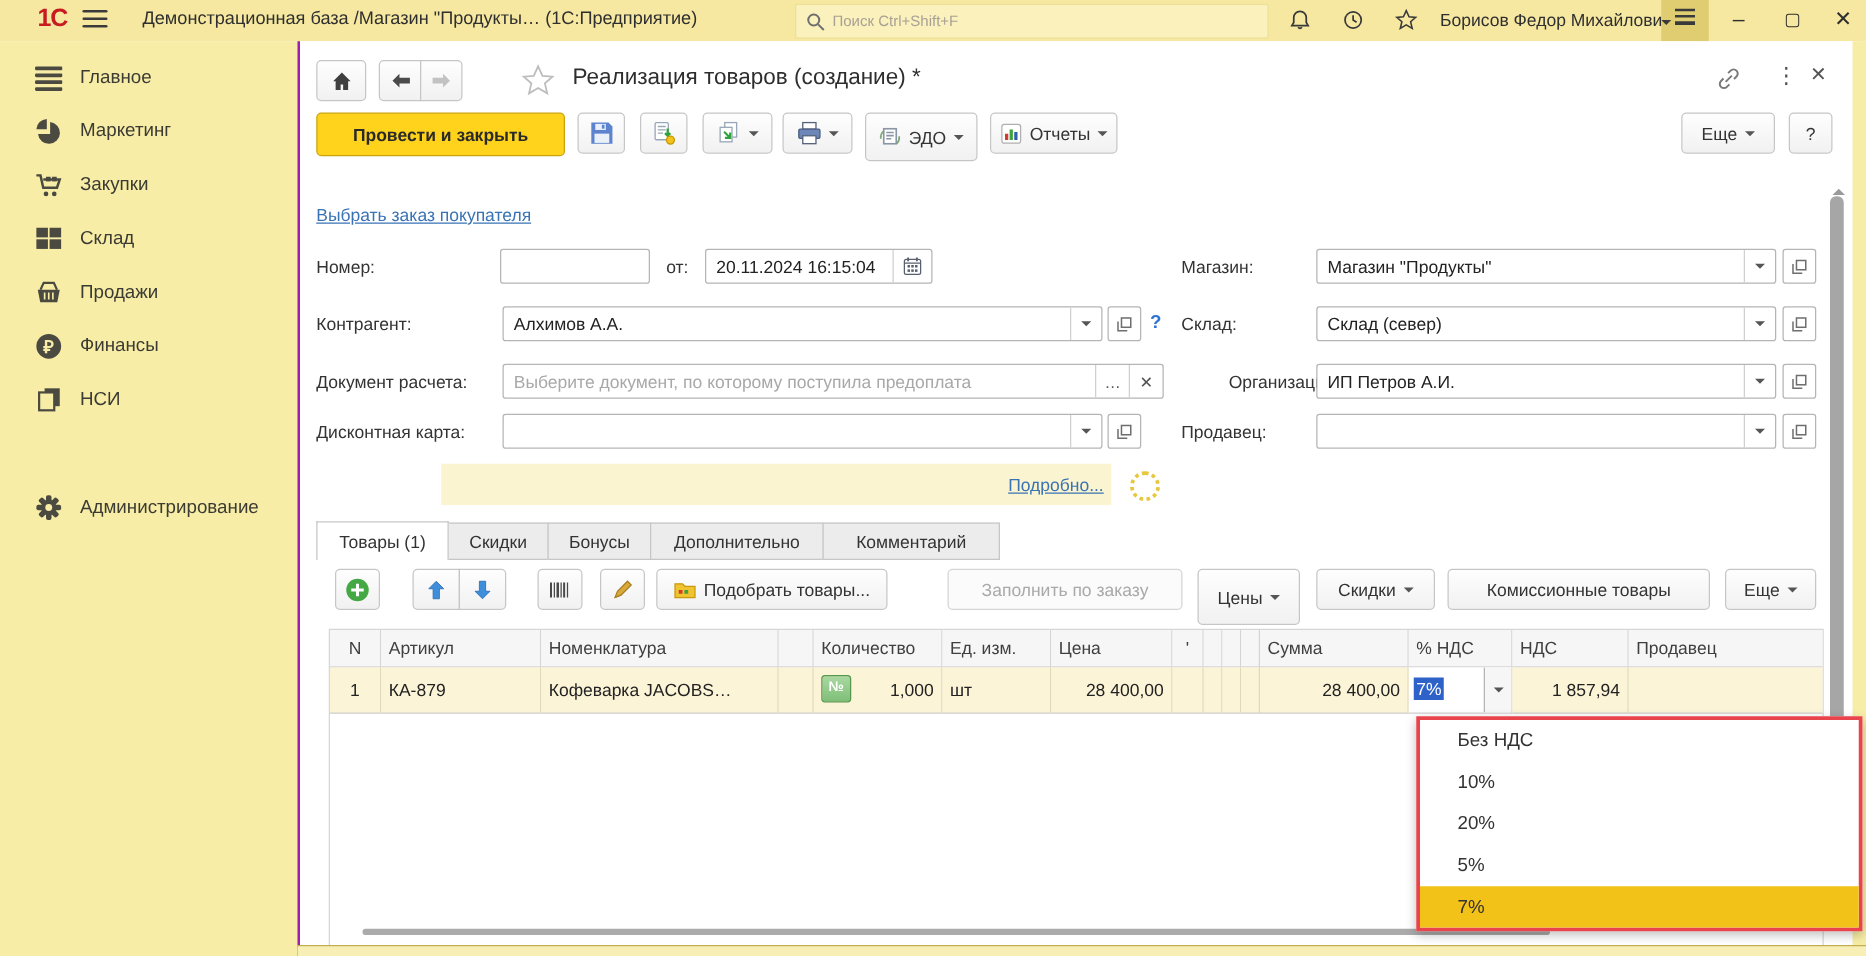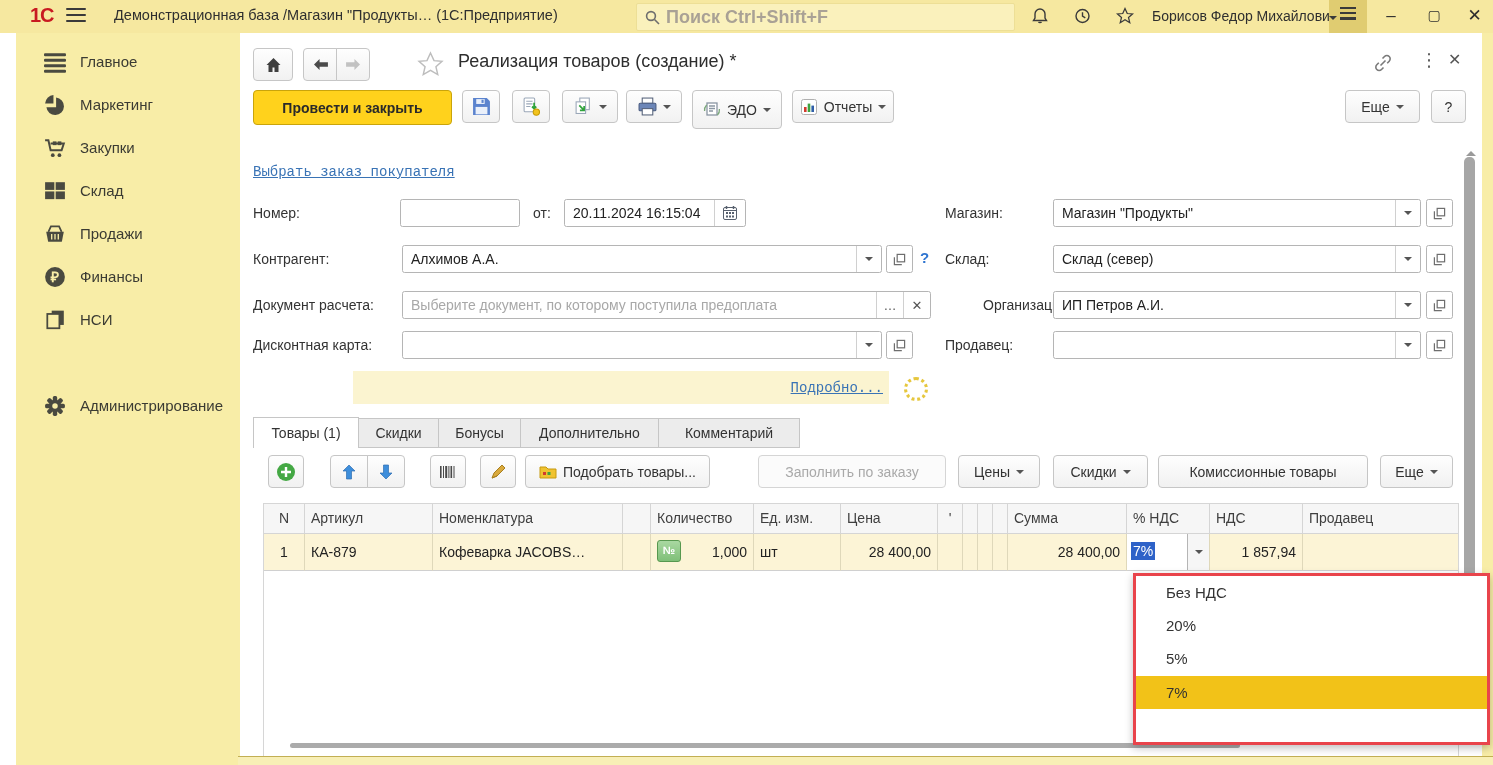--- a/index.html
+++ b/index.html
@@ -7,48 +7,48 @@
        font-family:"Liberation Sans",sans-serif;color:#333;font-size:14px;}
   .abs{position:absolute;}
   
   #titlebar{position:absolute;left:0;top:0;width:1493px;height:33px;background:var(--titlebar_bg,#F6E8A0);}
   #titlebar .logo{position:absolute;left:30px;top:4px;font-size:20px;font-weight:800;color:#C81A21;letter-spacing:-1px;cursor:pointer;}
   .tb-burger{position:absolute;left:66px;top:8px;width:20px;height:16px;cursor:pointer;}
   .tb-burger i{display:block;height:2.4px;background:#3A3A3A;margin:0 0 3.4px 0;border-radius:1px;}
   .app-title{position:absolute;left:114px;top:7px;font-size:14.5px;color:#2F2F2F;white-space:nowrap;}
   #search{position:absolute;left:636px;top:3px;width:377px;height:26px;background:#FAF1BC;border:1px solid #EDDf96;border-radius:2px;display:flex;align-items:center;cursor:text;}
   #search svg{margin:0 6px 0 8px;}
-  #search .ph{color:#A9A195;font-size:18px;font-weight:bold;}
+  #search .ph{color:#A9A195;font-size:12px;}
   .tb-ic{position:absolute;top:6px;width:22px;height:22px;cursor:pointer;}
   .user{position:absolute;left:1152px;top:8px;font-size:14px;color:#2F2F2F;cursor:pointer;white-space:nowrap;}
   .menu-btn{position:absolute;left:1329px;top:0;width:38px;height:33px;background:#E0CC71;cursor:pointer;}
   .menu-btn i{display:block;width:16px;height:2.2px;background:#3A3A3A;margin:3px auto 0;}
   .menu-btn .mcaret{width:0;height:0;border:4px solid transparent;border-top-color:#3A3A3A;background:none;margin:4px auto 0;}
   .win-btn{position:absolute;top:0;height:33px;text-align:center;line-height:31px;font-size:17px;color:#2F2F2F;cursor:pointer;}
   
-  #sidebar{position:absolute;left:16px;top:33px;width:238px;height:732px;background:var(--sidebar_bg,#F8EDA7);border-right:2px solid #737373;}
+  #sidebar{position:absolute;left:0;top:33px;width:238px;height:732px;background:var(--sidebar_bg,#F8EDA7);border-right:2px solid #a21caf;}
   .side-item{position:absolute;left:0;width:238px;height:43px;display:flex;align-items:center;cursor:pointer;}
   .side-item .sic{width:22px;height:22px;margin:0 14px 0 28px;flex:none;}
   .side-item .slbl{font-size:15px;color:#3B3B33;white-space:nowrap;}
   
   #main{position:absolute;left:240px;top:33px;width:1242px;height:732px;background:#fff;}
   .btn{box-sizing:border-box;background:linear-gradient(#FEFEFE,#F1F1F1);border:1px solid #C6C6C6;border-radius:4px;
        display:flex;align-items:center;justify-content:center;cursor:pointer;font-size:14px;color:#333;gap:6px;}
   .caret{width:0;height:0;border:4px solid transparent;border-top-color:#555;margin-top:4px;}
   .page-title{font-size:18px;color:#2E2E2E;white-space:nowrap;}
   .yellow-btn{background:var(--post_button,#FFD21C);border:1px solid #C9A40B;border-radius:4px;font-weight:700;color:#2A2A2A;
        display:flex;align-items:center;justify-content:center;cursor:pointer;font-size:14px;}
   .lbl{font-size:14px;color:#333;line-height:28px;white-space:nowrap;}
   .grp{box-sizing:border-box;border:1px solid #B5B5B5;border-radius:2.5px;background:#fff;display:flex;align-items:stretch;height:28px;}
   .grp .val{flex:1;padding:0 8px;line-height:26px;font-size:14px;color:#222;white-space:nowrap;overflow:hidden;}
   .grp .ph{color:#A8A8A8;}
   .grp .gbtn{width:24px;border-left:1px solid #D0D0D0;display:flex;align-items:center;justify-content:center;cursor:pointer;flex:none;color:#555;font-size:13px;}
   .sqbtn{box-sizing:border-box;width:27px;height:28px;border:1px solid #B5B5B5;border-radius:2.5px;background:#fff;
        display:flex;align-items:center;justify-content:center;cursor:pointer;}
-  .link{color:#3973B5;text-decoration:underline;cursor:pointer;font-size:14px;white-space:nowrap;font-family:Liberation Mono, monospace;}
+  .link{color:#3973B5;text-decoration:underline;cursor:pointer;font-size:14px;white-space:nowrap;}
   
   .tab{box-sizing:border-box;position:absolute;border:1px solid #C6C6C6;background:#ECECEC;text-align:center;
        font-size:14px;color:#333;line-height:28px;cursor:pointer;}
   .tab.active{background:#fff;border-bottom:none;line-height:30px;z-index:2;}
   
   #tbl{position:absolute;left:23px;top:470px;width:1196px;height:270px;border:1px solid #D6D6D6;box-sizing:border-box;background:#fff;}
   .trow{display:flex;}
   .hcell{box-sizing:border-box;background:#F6F6F6;border-right:1px solid #D5D5D5;border-bottom:1px solid #D5D5D5;
         height:30px;line-height:29px;font-size:14px;color:#3F3F3F;padding:0 6px;white-space:nowrap;overflow:hidden;}
   .dcell{box-sizing:border-box;background:var(--row_yellow,#FCF4D6);border-right:1px solid #DFD8BA;border-bottom:1px solid #D0D0D0;
@@ -464,21 +464,21 @@
       <svg width="18" height="16" viewBox="0 0 18 16">
           <path d="M1 3h6l2 2h8v9H1z" fill="#F0C330" stroke="#C79A10"></path>
           <rect x="4" y="8" width="3" height="3" fill="#D23B2E"></rect>
           <rect x="8.5" y="8" width="3" height="3" fill="#3FA23F"></rect>
         </svg>
       <span>Подобрать товары...</span>
     </div>
     <div class="abs btn" style="left:518px;top:422px;width:188px;height:33px;color:#A9A9A9;background:#FBFBFB;border-color:#D5D5D5">
       <span>Заполнить по заказу</span>
     </div>
-    <div class="abs btn" style="left:718px;top:422px;width:82px;height:33px">
+    <div class="abs btn" style="left:718px;top:422px;width:82px;height:45px">
       <span>Цены</span>
       <span class="caret"></span>
     </div>
     <div class="abs btn" style="left:813px;top:422px;width:95px;height:33px">
       <span>Скидки</span>
       <span class="caret"></span>
     </div>
     <div class="abs btn" style="left:918px;top:422px;width:210px;height:33px">
       <span>Комиссионные товары</span>
     </div>
@@ -533,20 +533,21 @@
     </div>
 
     <div id="hthumb"></div>
 
     <div id="vup"></div>
     <div id="vthumb"></div>
   </main>
 
   <div id="vat-dd">
     <div class="opt">Без НДС</div>
+    <div class="opt">10%</div>
     <div class="opt">20%</div>
     <div class="opt">5%</div>
     <div class="opt sel">7%</div>
   </div>
 
   <div id="right-frame"></div>
   <div id="bottom-frame"></div>
 </div>
 
 </body></html>

